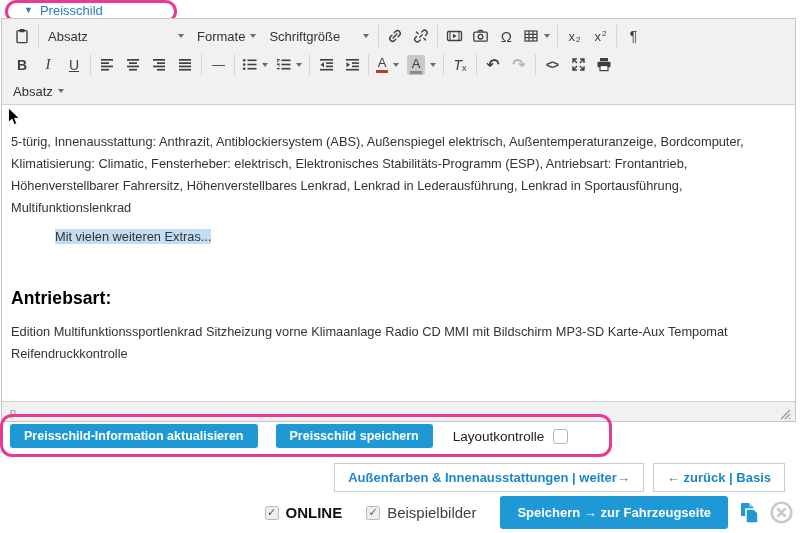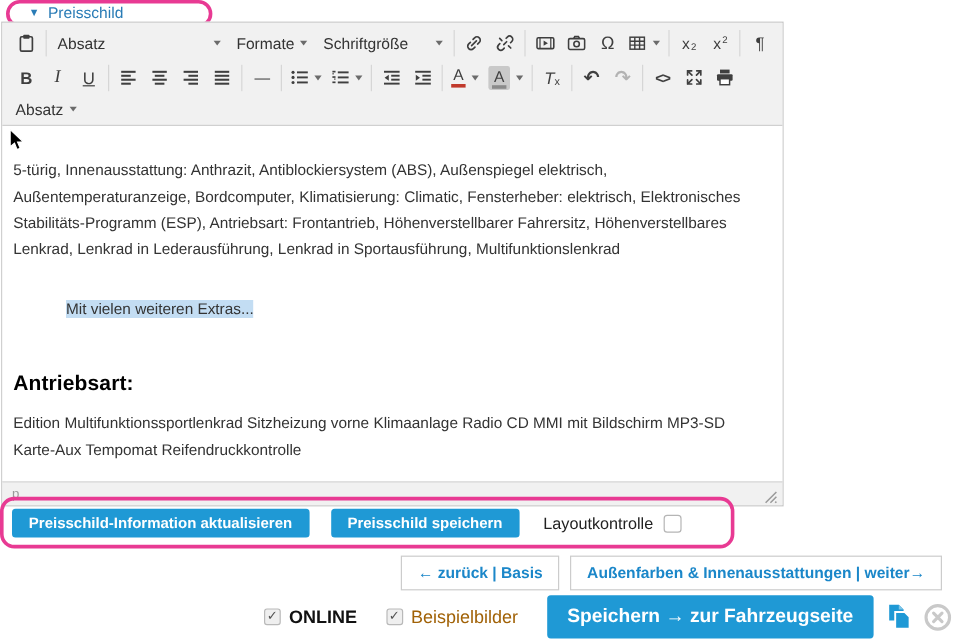--- a/index.html
+++ b/index.html
@@ -14,21 +14,21 @@
 
   
   .panel-header{position:absolute;top:0;left:0;right:0;height:18px;background:#fff;}
   .annotation-pill{position:absolute;left:5px;top:0;width:172px;height:23px;
     border:3px solid var(--annotation-pink);border-radius:13px;pointer-events:none;}
   .panel-title-row{position:absolute;left:24px;top:3px;display:flex;align-items:center;gap:7px;cursor:pointer;}
   .collapse-arrow{color:var(--link-blue);font-size:9px;line-height:1;}
   .panel-title{color:var(--link-blue);font-size:13px;}
 
   
-  .editor{position:absolute;top:18px;left:1px;width:652px;height:404px;
+  .editor{position:absolute;top:18px;left:1px;width:795px;height:404px;
     border:1px solid #c5c5c5;display:flex;flex-direction:column;background:#fff;}
   .toolbar{background:var(--toolbar-bg);border-bottom:1px solid #d0d0d0;padding:2px 4px 0 4px;}
   .tb-row{display:flex;align-items:center;height:30px;}
   .tb-row.r2{height:27px;}
   .tb-row.r3{height:26px;}
   .tb-group{display:flex;align-items:center;height:22px;padding:0 3px;border-right:1px solid #d6d6d6;}
   .tb-group:last-child{border-right:none;}
   .tb-btn{display:flex;align-items:center;justify-content:center;min-width:26px;height:22px;
     padding:0 4px;cursor:pointer;border-radius:2px;color:var(--icon-gray);font-size:14px;}
   .tb-btn svg{display:block;}
@@ -54,21 +54,21 @@
   .clearfmt{font-size:14px;font-style:italic;display:flex;align-items:flex-end;}
   .clearfmt .sm{font-size:9px;font-style:normal;}
   .undo-glyph{font-size:16px;font-weight:bold;}
   .redo-glyph{font-size:16px;font-weight:bold;color:#b3b3b3;}
 
   
   .content{flex:1;position:relative;background:#fff;padding:14px 12px 0 9px;overflow:hidden;cursor:text;}
   .mouse-cursor{position:absolute;left:5px;top:2px;z-index:5;pointer-events:none;}
   .content h2{font-size:17.5px;font-weight:bold;color:#000;letter-spacing:0.1px;}
   .content p{font-size:12.8px;line-height:22px;color:#333;margin-top:12px;}
-  .content p.sel-line{margin-top:28px;padding-left:44px;}
+  .content p.sel-line{margin-top:7px;padding-left:44px;}
   .content h2.second{margin-top:40px;}
   .selected{background:var(--selection-blue);}
   
   .statusbar{height:20px;background:var(--toolbar-bg);border-top:1px solid #d0d0d0;
     display:flex;align-items:center;justify-content:space-between;padding:0 4px 0 8px;}
   .status-path{font-size:11px;color:#999;}
   .resize-grip{cursor:nwse-resize;margin-top:6px;}
 
   
   .annotation-box{position:absolute;left:0px;top:414px;width:612px;height:43px;
@@ -86,22 +86,22 @@
 
   
   .nav-row{position:absolute;top:463px;right:15px;display:flex;gap:9px;}
   .btn-nav{background:#fff;border:1px solid #ccc;color:var(--nav-blue);font-weight:bold;
     font-size:13px;padding:6px 13px;cursor:pointer;white-space:nowrap;}
 
   
   .footer-row{position:absolute;top:496px;right:7px;display:flex;align-items:center;}
   .chk-group{display:flex;align-items:center;gap:7px;margin-right:24px;cursor:pointer;}
   .chk-label-strong{font-size:15px;font-weight:bold;color:#111;}
-  .chk-label{font-size:15px;color:#a16207;}
-  .btn-save{background:var(--primary-blue);color:#fff;font-weight:bold;font-size:16px;
+  .chk-label{font-size:15px;color:#404040;}
+  .btn-save{background:var(--primary-blue);color:#fff;font-weight:bold;font-size:13px;
     border:none;border-radius:3px;padding:9px 17px;cursor:pointer;white-space:nowrap;margin-right:10px;}
   .icon-btn{display:flex;align-items:center;justify-content:center;cursor:pointer;margin-right:9px;}
   .icon-btn:last-child{margin-right:0;}
 </style>
 </head>
 <body>
 
 <div class="page">
 
   <div class="panel-header">
@@ -371,22 +371,22 @@
   <div class="actions-row">
     <button class="btn-blue">Preisschild-Information aktualisieren</button>
     <button class="btn-blue">Preisschild speichern</button>
     <span class="layout-check">
       <span class="lbl">Layoutkontrolle</span>
       <span class="cbx"></span>
     </span>
   </div>
 
   <div class="nav-row">
+    <button class="btn-nav">Außenfarben &amp; Innenausstattungen | weiter→</button>
     <button class="btn-nav">← zurück | Basis</button>
-    <button class="btn-nav">Außenfarben &amp; Innenausstattungen | weiter→</button>
   </div>
 
   <div class="footer-row">
     <span class="chk-group">
       <span class="cbx small checked"></span>
       <span class="chk-label-strong">ONLINE</span>
     </span>
     <span class="chk-group">
       <span class="cbx small checked"></span>
       <span class="chk-label">Beispielbilder</span>

